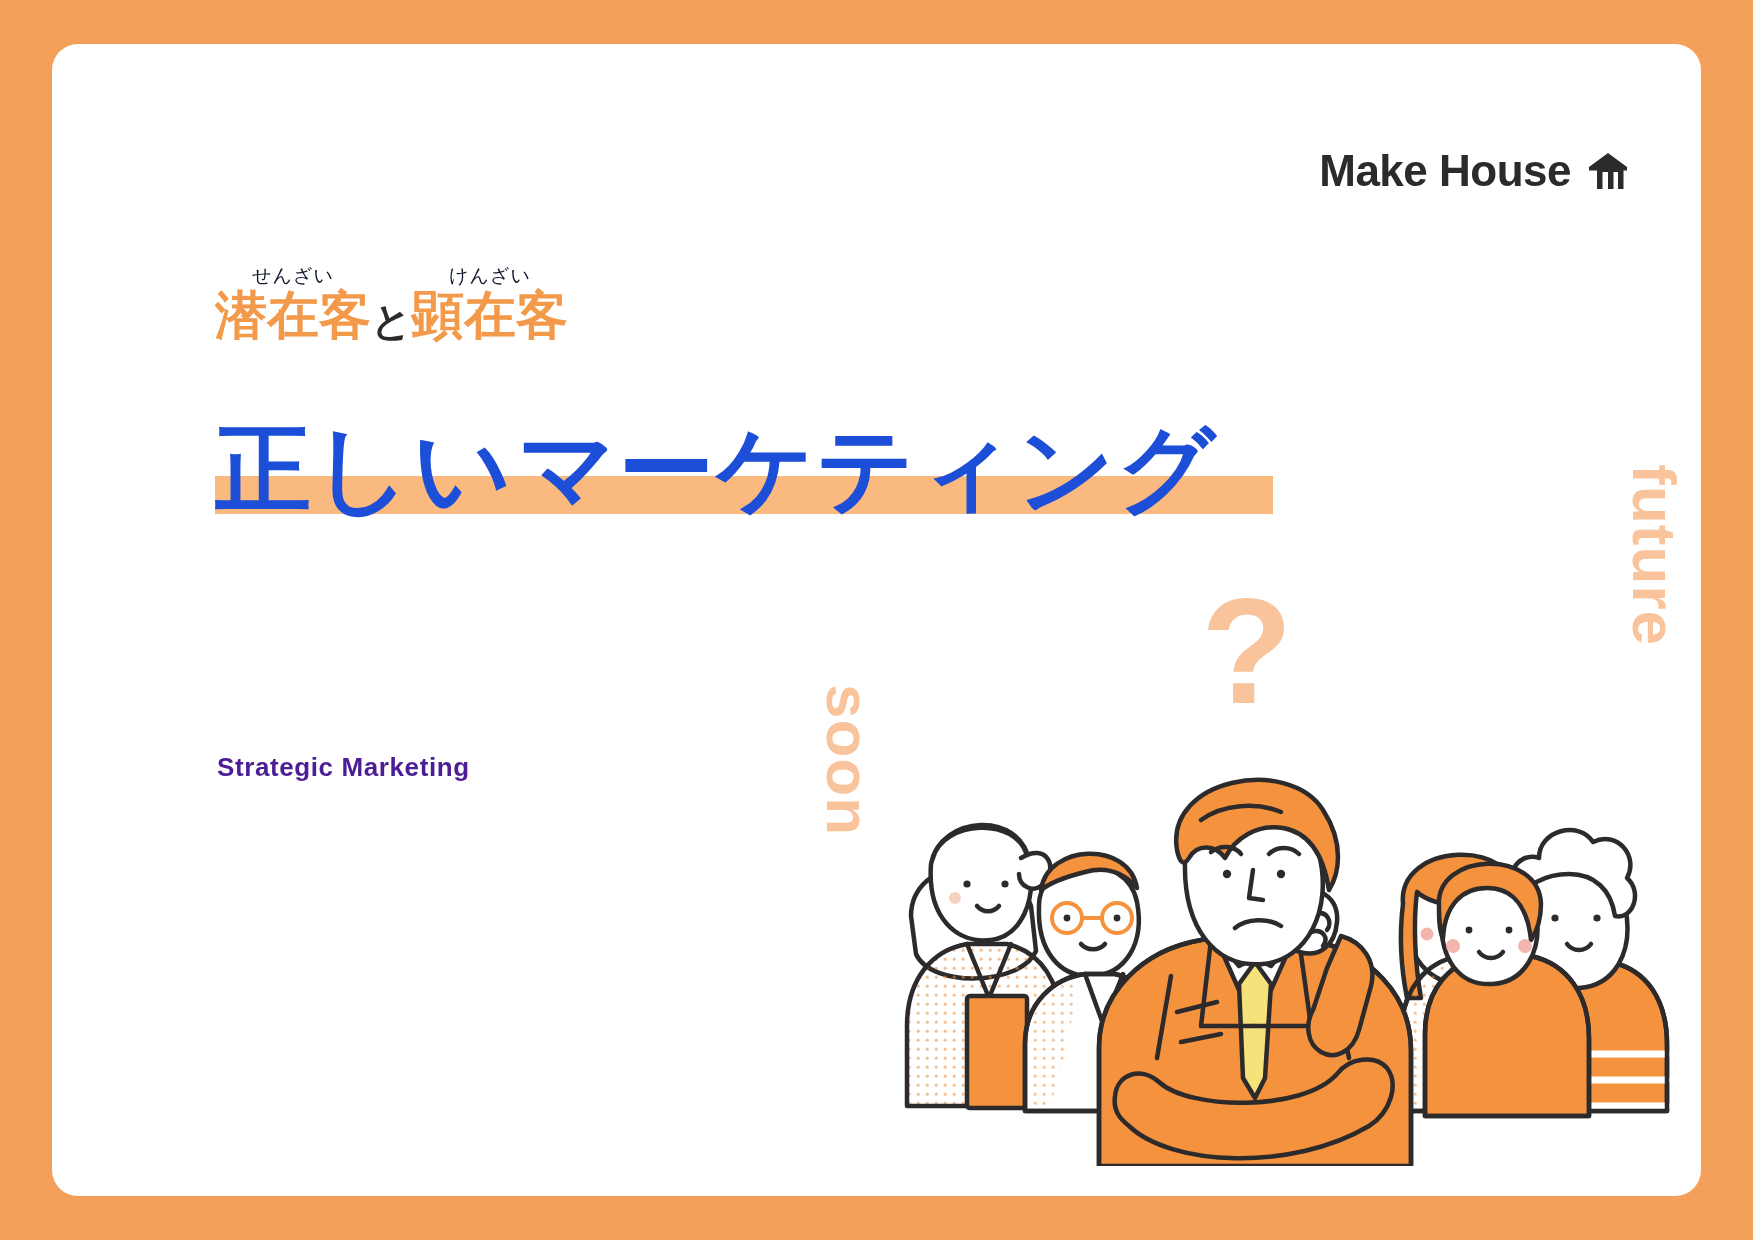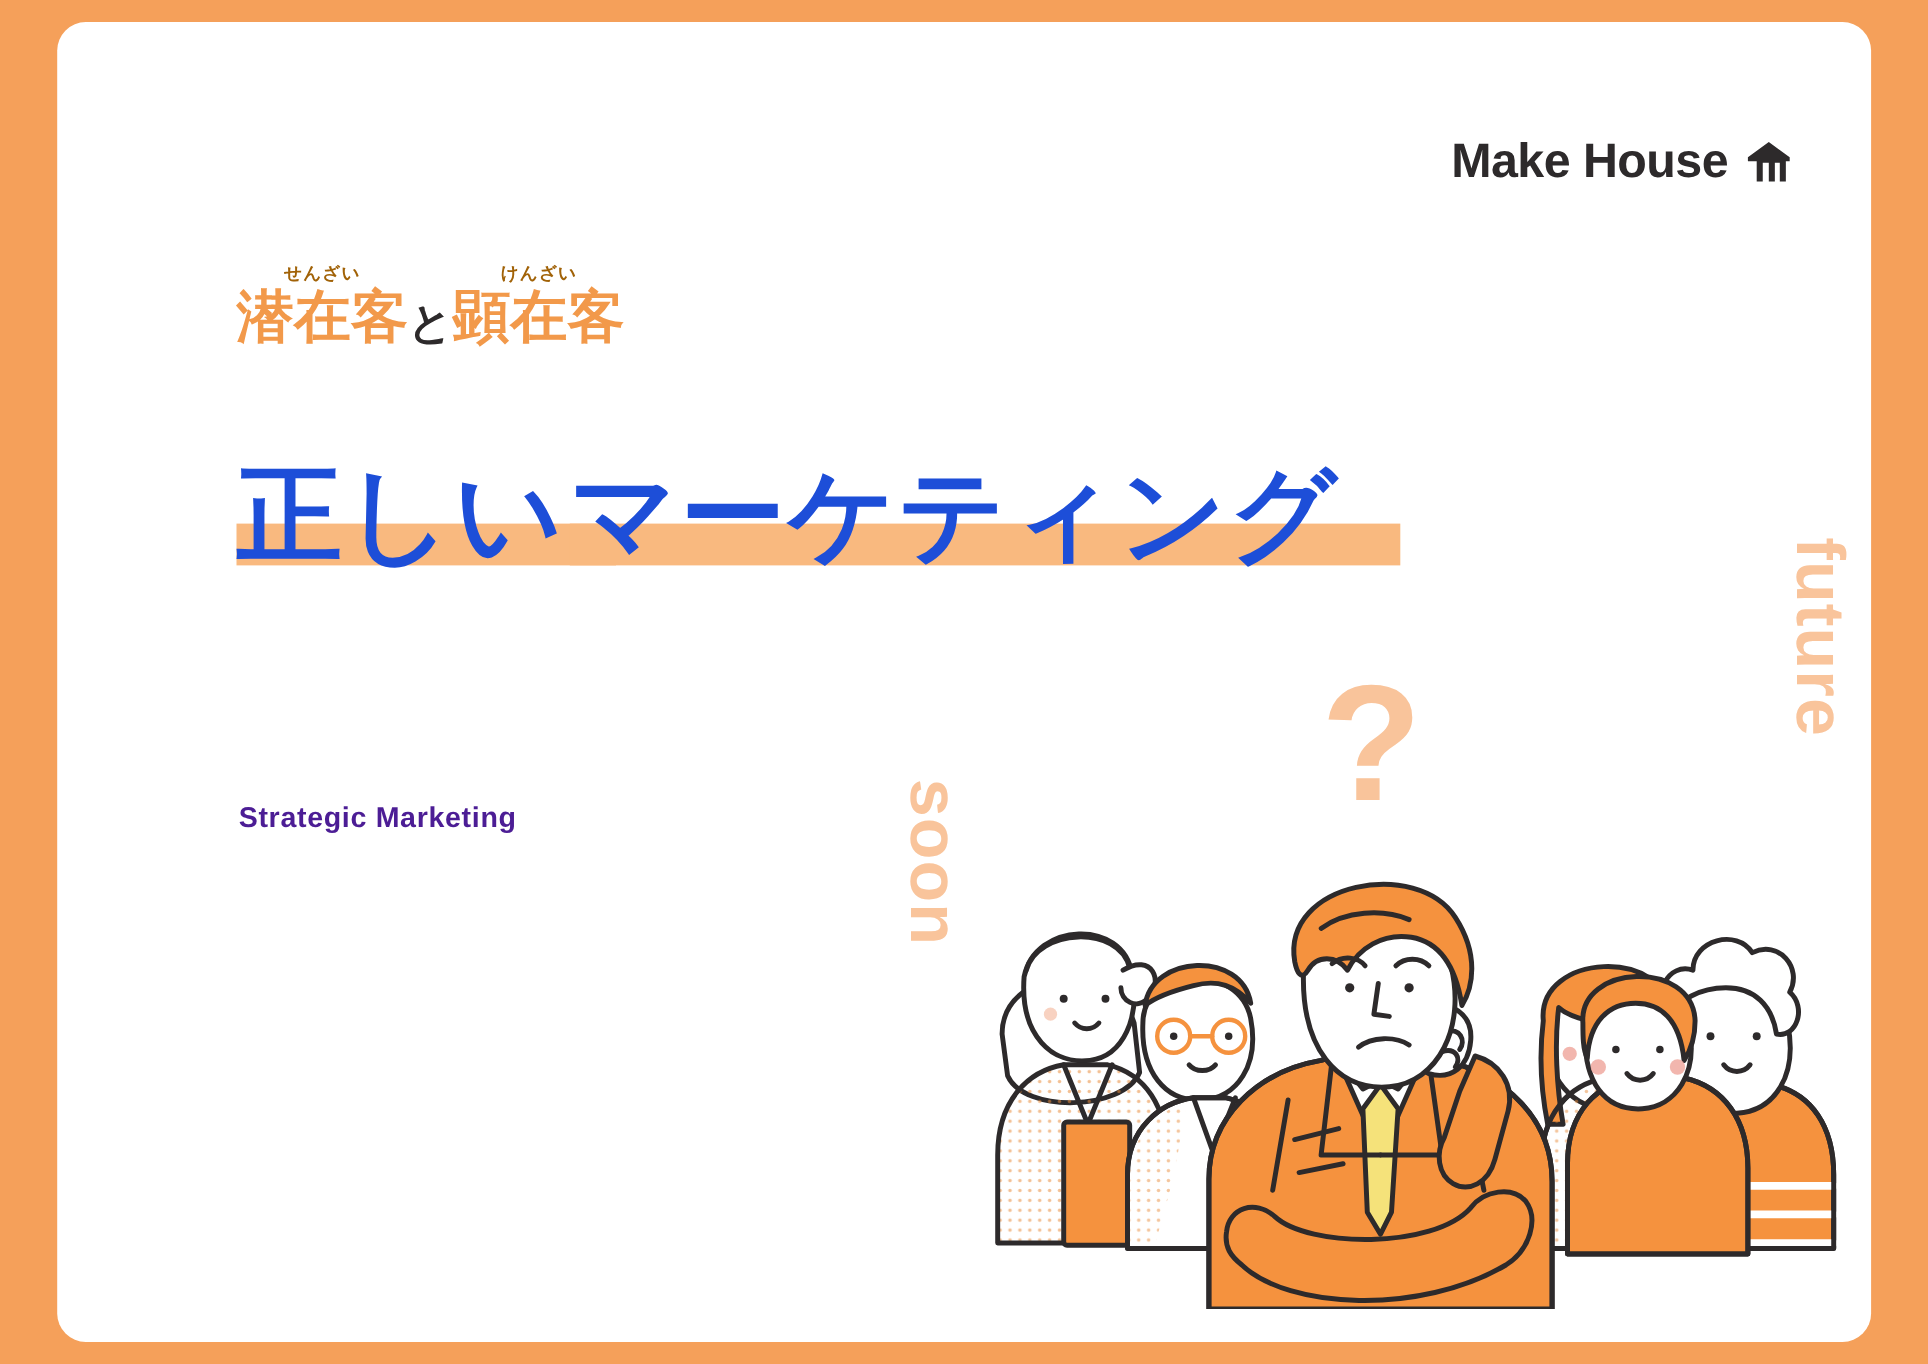--- a/index.html
+++ b/index.html
@@ -7,21 +7,21 @@
   body{
     width:1753px; height:1240px;
     font-family:"Liberation Sans","DejaVu Sans",sans-serif;
     overflow:hidden; position:relative;
   }
 
   
   .slide{
     position:absolute; inset:0;
     background:#F5A05A;
-    padding:20px 52px;
+    padding:44px 52px;
   }
   .card{
     position:relative;
     width:100%; height:100%;
     background:#ffffff;
     border-radius:26px;
     overflow:hidden;
   }
 
   
@@ -41,31 +41,31 @@
     position:absolute; left:163px; top:222px;
     display:flex; align-items:flex-end;
     font-weight:700;
     white-space:nowrap;
   }
   .ruby{
     display:inline-flex; flex-direction:column; align-items:center;
     line-height:1;
   }
   .ruby .rt{
-    font-size:16px; font-weight:700; color:#a16207;
+    font-size:19px; font-weight:400; color:#0f172a;
     letter-spacing:1px; margin-bottom:4px;
   }
   .ruby .rb{ font-size:52px; line-height:1; }
   .o{ color:#F2994A; }
   .eyebrow .plain{ font-size:40px; line-height:1; color:#2D2A2B; padding-bottom:0; }
 
   
   .headline{ position:absolute; left:163px; top:355px; }
   .hl-row{ position:relative; display:inline-block; }
-  .hl-row + .hl-row{ margin-top:44px; }
+  .hl-row + .hl-row{ margin-top:20px; }
   .hl-band{
     position:absolute; left:0; bottom:6px;
     height:38px; background:#F9B97F; z-index:0;
   }
   .hl-text{
     position:relative; z-index:1;
     font-size:96px; font-weight:700; line-height:1.05;
     color:#1d4ed8; letter-spacing:2px;
     font-family:"Liberation Sans","DejaVu Sans",sans-serif;
   }

